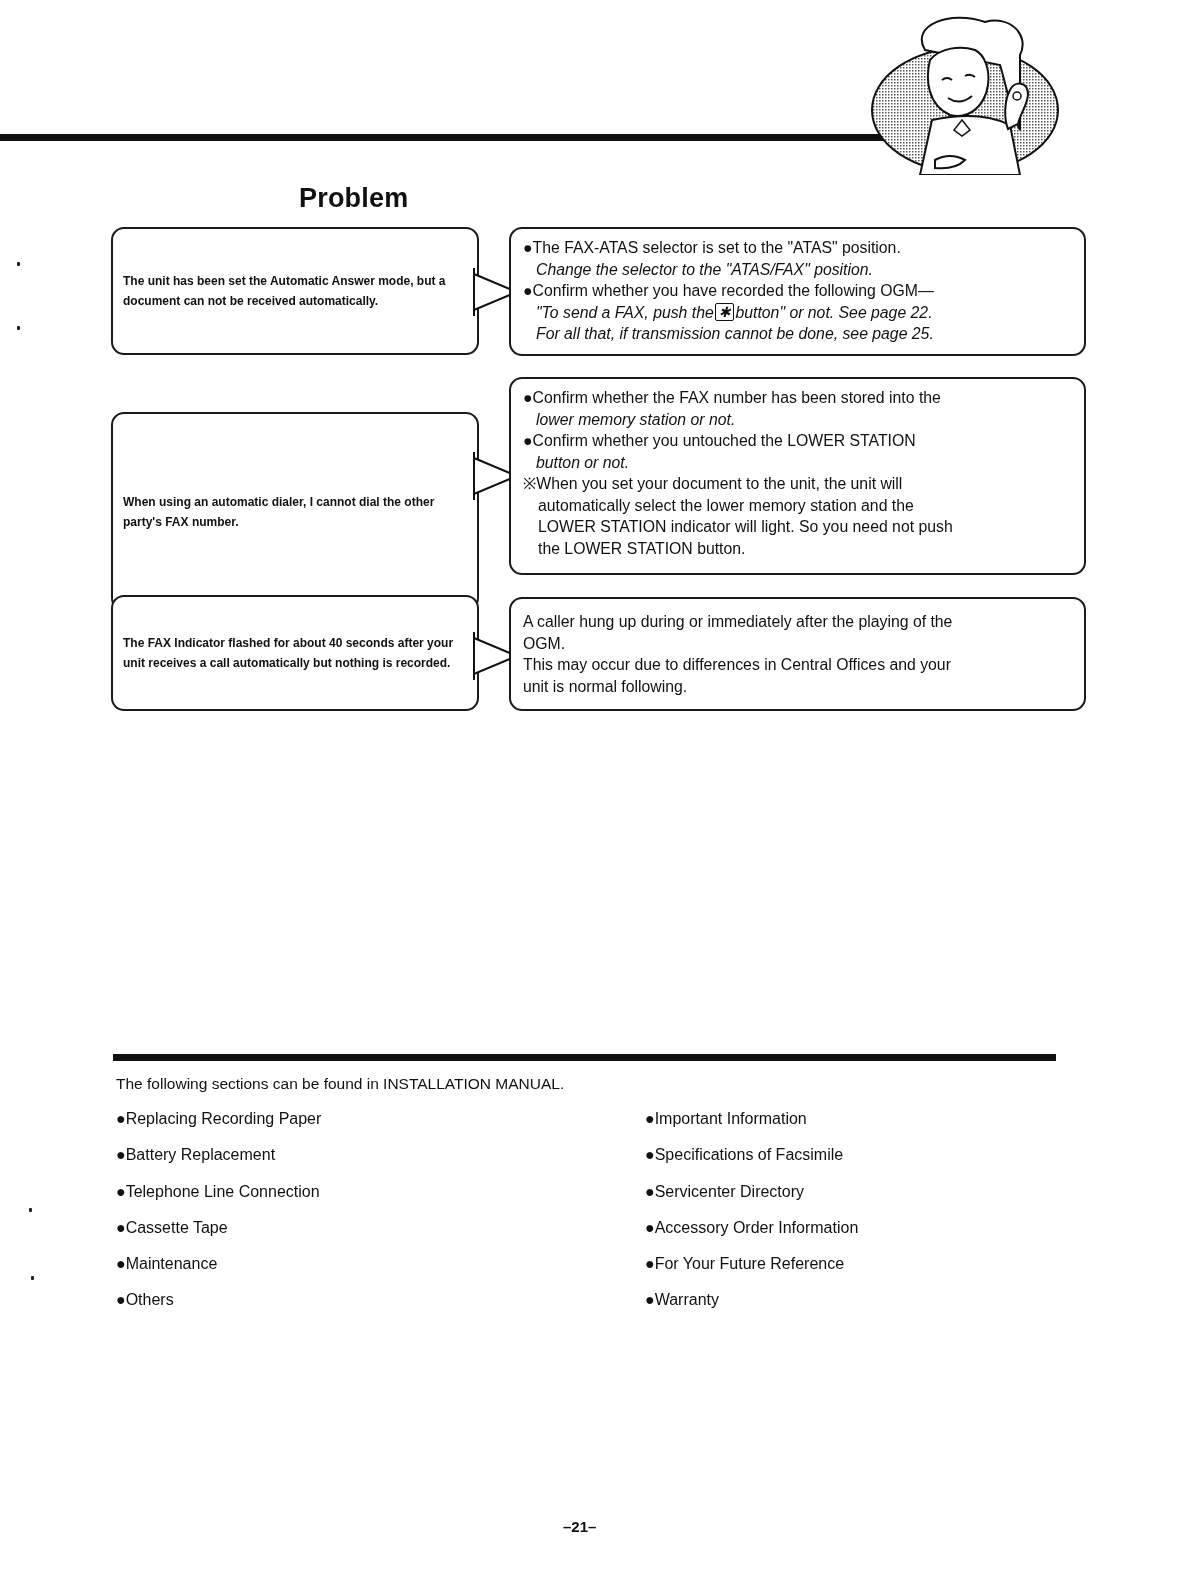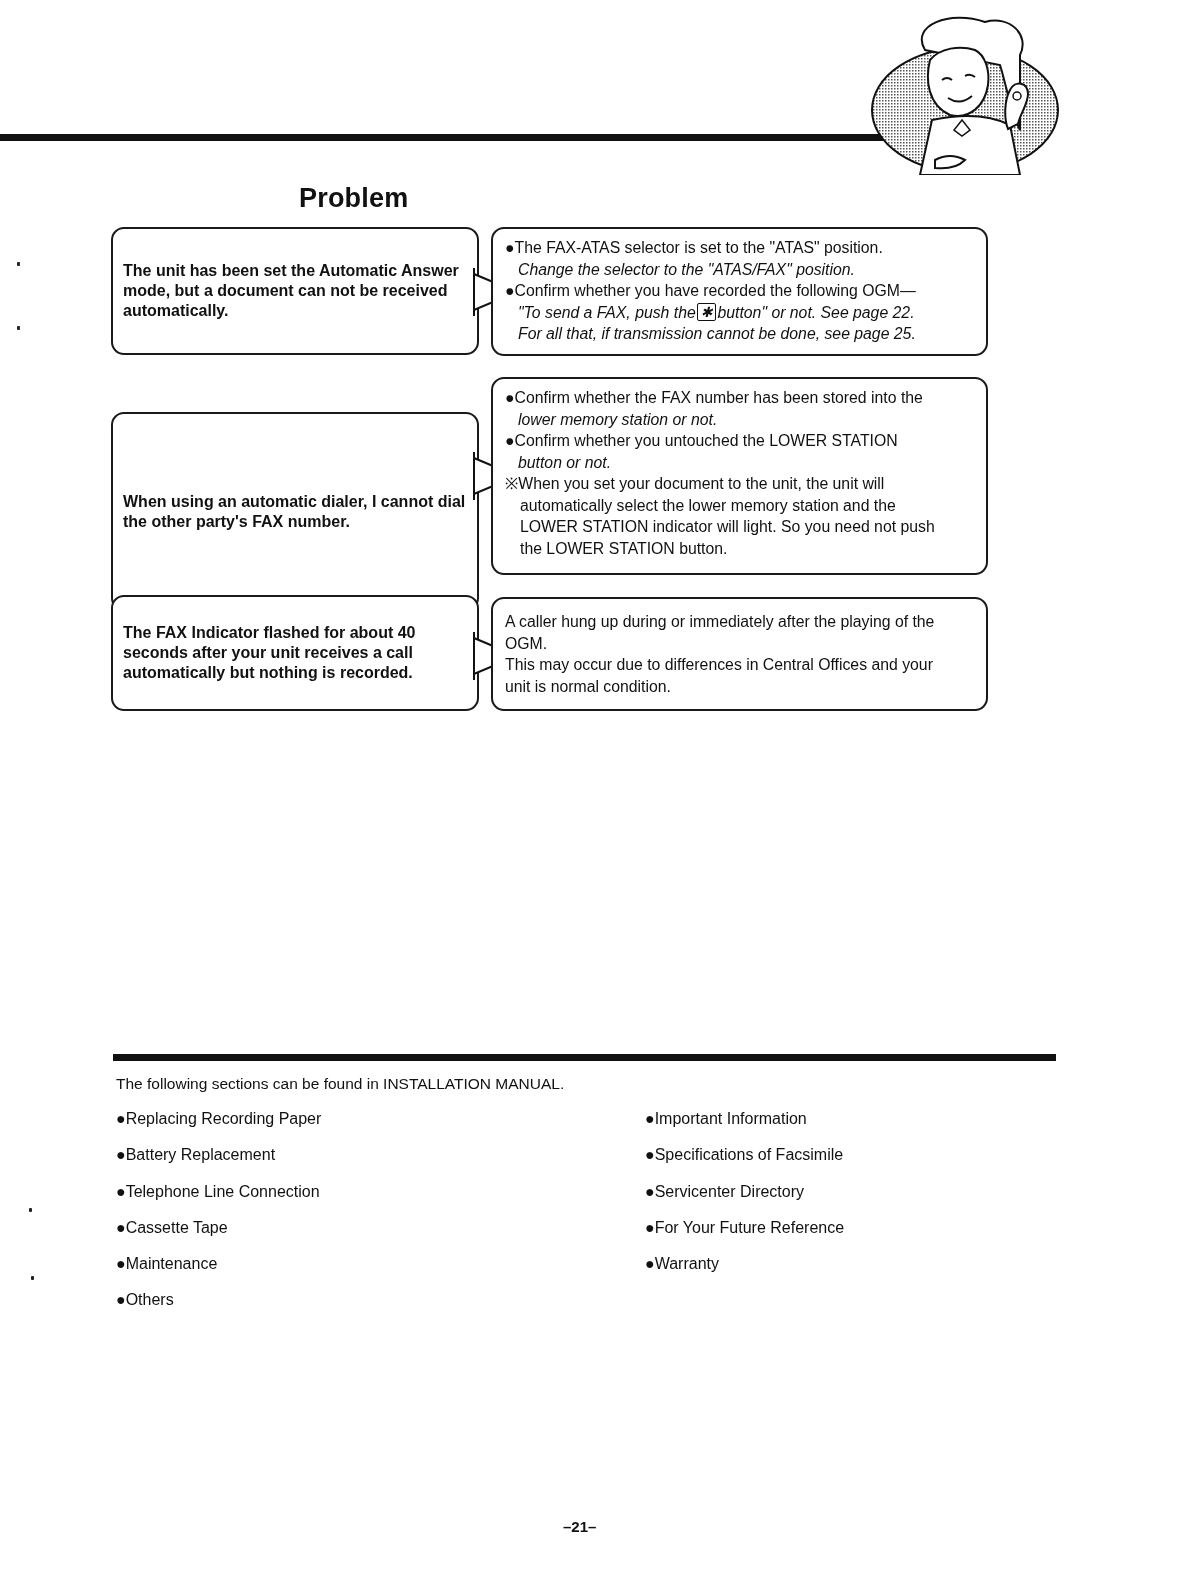--- a/index.html
+++ b/index.html
@@ -16,24 +16,24 @@
   }
   .head-problem { left: 263px; margin-left: 36px; }
   .head-cause { left: 735px; margin-top: 40px; }
 
   .box {
     position: absolute; border: 2px solid #1a1a1a; border-radius: 13px; box-sizing: border-box;
     background: #fff;
   }
   .problem {
     left: 111px; width: 368px; display: flex; align-items: center; padding: 16px 10px;
-    font-weight: bold; font-size: 16px; line-height: 20px;
+    font-weight: bold; font-size: 12px; line-height: 20px;
   }
   .cause {
-    left: 491px; width: 497px; padding: 8px 12px 0 12px; font-size: 15.8px; line-height: 21.5px;
+    left: 509px; width: 577px; padding: 8px 12px 0 12px; font-size: 15.8px; line-height: 21.5px;
   }
   .cause .line { display: block; }
   .cause .indent { padding-left: 13px; font-style: italic; }
   .cause .indent2 { padding-left: 15px; }
   .arrow { position: absolute; width: 48px; height: 52px; }
   .keycap {
     display: inline-block; border: 1.6px solid #111; border-radius: 2px; padding: 0 3px;
     font-size: 14px; line-height: 16px; margin: 0 1px; vertical-align: 1px;
   }
 
@@ -112,37 +112,38 @@
   <span>The FAX Indicator flashed for about 40 seconds after your unit receives a call automatically but nothing is recorded.</span>
 </div>
 <svg class="arrow" style="left:471px;top:630px;" viewBox="0 0 48 52">
   <path d="M3 2 L3 12 M3 40 L3 50" stroke="#111" stroke-width="2"></path>
   <path d="M3 8 L46 26 L3 44 Z" fill="#fff" stroke="#111" stroke-width="2"></path>
 </svg>
 <div class="box cause" style="top:597px;height:114px;padding-top:12px;">
   <span class="line">A caller hung up during or immediately after the playing of the</span>
   <span class="line">OGM.</span>
   <span class="line">This may occur due to differences in Central Offices and your</span>
-  <span class="line">unit is normal condition.</span>
+  <span class="line">unit is normal following.</span>
 </div>
 
 <div class="bottom-rule"></div>
 <div class="install-intro">The following sections can be found in INSTALLATION MANUAL.</div>
 <div class="install-list list-left">
   <div class="item">●Replacing Recording Paper</div>
   <div class="item">●Battery Replacement</div>
   <div class="item">●Telephone Line Connection</div>
   <div class="item">●Cassette Tape</div>
   <div class="item">●Maintenance</div>
   <div class="item">●Others</div>
 </div>
 <div class="install-list list-right">
   <div class="item">●Important Information</div>
   <div class="item">●Specifications of Facsimile</div>
   <div class="item">●Servicenter Directory</div>
+  <div class="item">●Accessory Order Information</div>
   <div class="item">●For Your Future Reference</div>
   <div class="item">●Warranty</div>
 </div>
 
 <div class="page-number">–21–</div>
 
 <div class="speck" style="left:17px;top:262px;"></div>
 <div class="speck" style="left:17px;top:326px;"></div>
 <div class="speck" style="left:29px;top:1208px;"></div>
 <div class="speck" style="left:31px;top:1276px;"></div>

